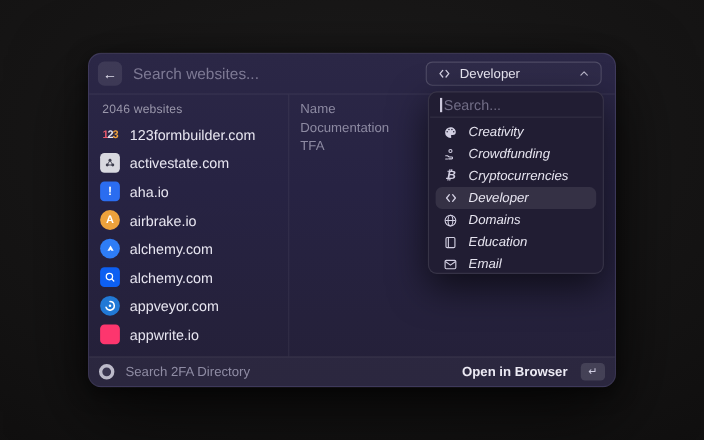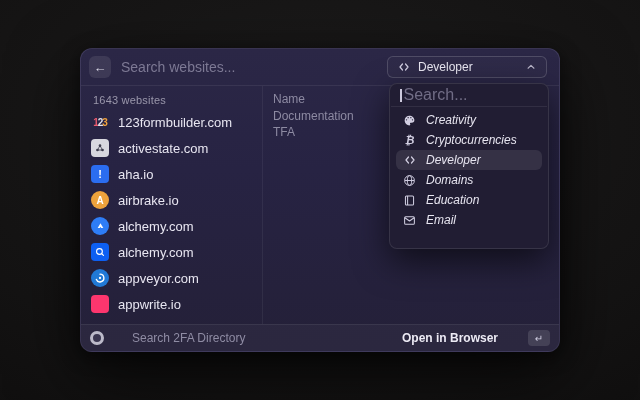--- a/index.html
+++ b/index.html
@@ -60,36 +60,36 @@
   .details { position:absolute; left:192px; top:42px; }
   .dfield { font-size:12px; color:#8d8aa2; line-height:16.5px; }
   
   .panel {
     position:absolute; left:308px; top:34px; width:160px; height:166px;
     background:#211d33; border:1px solid rgba(255,255,255,0.10); border-radius:8px;
     box-shadow:0 12px 34px rgba(0,0,0,0.6); z-index:10; overflow:hidden;
   }
   .psearch { height:22px; display:flex; align-items:center; padding:0 10px; }
   .caret { width:1.5px; height:13px; background:#cdc9dd; margin-right:2px; }
-  .psearch .ph { font-size:16px; color:#716d86; }
+  .psearch .ph { font-size:13px; color:#716d86; }
   .pdiv { height:1px; background:rgba(255,255,255,0.08); margin:0 1px; }
   .pitems { padding:3px 6px; }
   .pitem {
     height:20px; display:flex; align-items:center; gap:9px; padding:0 6px;
     border-radius:6px; color:#e6e4ef; font-size:12px; font-weight:400;font-style:italic;
   }
   .pitem.selected { background:rgba(255,255,255,0.09); }
   .picon { width:15px; height:15px; color:#d2cfe2; display:flex; align-items:center; justify-content:center; flex:none; }
   .picon svg { display:block; }
   .bitcoin-glyph { font-size:11px; font-weight:700; color:#d2cfe2; }
   
   .footer {
     position:absolute; left:0; right:0; bottom:0; height:27px;
     background:rgba(255,255,255,0.035); border-top:1px solid rgba(255,255,255,0.07);
-    display:flex; align-items:center; padding:0 9px; gap:28px;
+    display:flex; align-items:center; padding:0 9px; gap:10px;
   }
   .ring { width:14px; height:14px; border-radius:50%; border:3px solid #bcbac9; background:#3a3650; flex:none; }
   .fsrc { font-size:12px; color:#8f8ca4; flex:1; }
   .faction { font-size:12px; font-weight:600; color:#eceaf4; }
   .fkey {
     width:22px; height:16px; border-radius:4px; background:rgba(255,255,255,0.12);
     display:flex; align-items:center; justify-content:center;
     font-size:10px; color:#cfcde0; margin-left:2px;
   }
 </style>
@@ -115,21 +115,21 @@
       <span class="picon">
         <svg width="10" height="10" viewBox="0 0 24 24" fill="none" stroke="#b8b5c8" stroke-width="2.6" stroke-linecap="round" stroke-linejoin="round">
             <path d="m5 15 7-7 7 7"></path>
           </svg>
       </span>
     </div>
   </div>
   <div class="hdr-div"></div>
 
   <div class="list">
-    <div class="sect">1643 websites</div>
+    <div class="sect">2046 websites</div>
 
     <div class="row">
       <span class="fav fav-123">
           <span class="d1">1</span>
           <span class="d2">2</span>
           <span class="d3">3</span>
         </span>
       <span>123formbuilder.com</span>
     </div>
 
@@ -216,20 +216,30 @@
       <div class="pitem">
         <span class="picon">
           <svg width="13" height="13" viewBox="0 0 24 24" fill="currentColor">
               <path d="M12 3a9 9 0 0 0 0 18c.83 0 1.5-.67 1.5-1.5 0-.39-.15-.74-.39-1.01-.23-.26-.38-.61-.38-.99 0-.83.67-1.5 1.5-1.5H16a5 5 0 0 0 5-5c0-4.42-4.03-8-9-8zM6.5 12a1.25 1.25 0 1 1 0-2.5 1.25 1.25 0 0 1 0 2.5zm3-4A1.25 1.25 0 1 1 9.5 5.5 1.25 1.25 0 0 1 9.5 8zm5 0a1.25 1.25 0 1 1 0-2.5 1.25 1.25 0 0 1 0 2.5zm3 4a1.25 1.25 0 1 1 0-2.5 1.25 1.25 0 0 1 0 2.5z"></path>
             </svg>
         </span>
         <span>Creativity</span>
       </div>
       <div class="pitem">
         <span class="picon">
+          <svg width="13" height="13" viewBox="0 0 24 24" fill="none" stroke="currentColor" stroke-width="1.8" stroke-linecap="round" stroke-linejoin="round">
+              <circle cx="12" cy="6" r="2.6"></circle>
+              <path d="M4 14h3l3 2h4a1.6 1.6 0 0 1 0 3.2H9"></path>
+              <path d="M4 19.5h3"></path>
+            </svg>
+        </span>
+        <span>Crowdfunding</span>
+      </div>
+      <div class="pitem">
+        <span class="picon">
             <span class="bitcoin-glyph">₿</span>
           </span>
         <span>Cryptocurrencies</span>
       </div>
       <div class="pitem selected">
         <span class="picon">
           <svg width="12" height="12" viewBox="0 0 24 24" fill="none" stroke="currentColor" stroke-width="2.4" stroke-linecap="round" stroke-linejoin="round">
               <path d="M9 6 4 12l5 6"></path>
               <path d="m15 6 5 6-5 6"></path>
             </svg>

